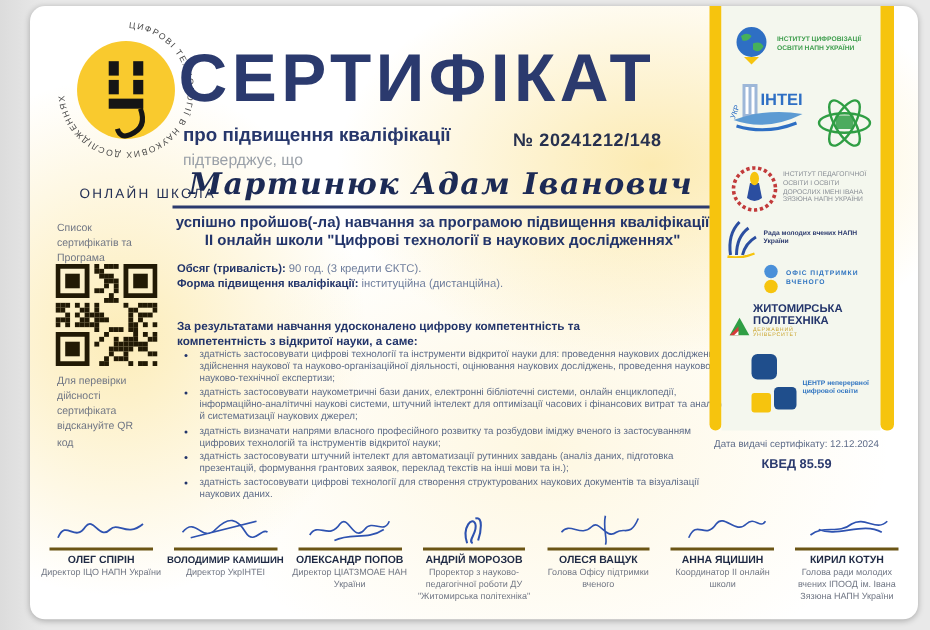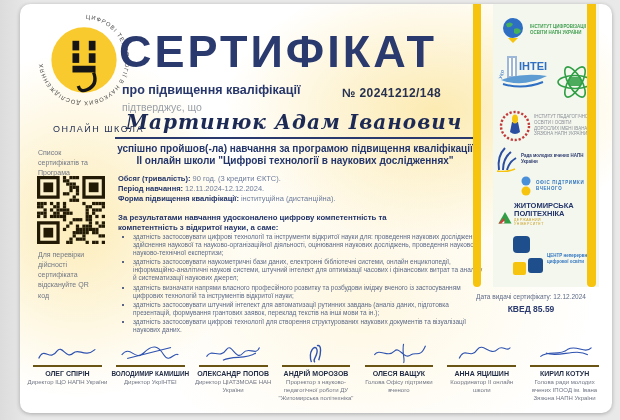--- a/index.html
+++ b/index.html
@@ -50,21 +50,21 @@
   .results{left:98px;top:209px;width:330px;font-size:7.8px;line-height:9.6px;
     font-weight:bold;color:#22346a;}
   .bullets{left:104px;top:229px;width:352px;margin:0;padding-left:9px;
     font-size:6.5px;line-height:8.1px;color:#5d6b88;}
   .bullets li{margin-bottom:1px;}
   .bullets li::marker{color:#22346a;font-size:7px;}
 
   
   .bar{top:0;width:8px;height:283px;background:#f6c40e;border-radius:0 0 4px 4px;}
   .bar.l{left:453px;} .bar.r{left:567px;width:9px;}
-  .panel{left:473px;top:0;width:106px;height:283px;background:#f4f7ee;}
+  .panel{left:461px;top:0;width:106px;height:283px;background:#f4f7ee;}
   .prow{position:absolute;display:flex;align-items:center;}
   .tiny{font-size:7px;transform:scale(.64);transform-origin:0 50%;line-height:1.25;white-space:normal;}
   .cap-green{color:#3f9e4e;font-weight:bold;}
   .cap-gray{color:#8a8f96;}
   .cap-navy{color:#2b3a6e;font-weight:bold;}
   .cap-blue{color:#2f74c0;font-weight:bold;letter-spacing:1px;}
   .zh-title{font-size:7.5px;font-weight:800;color:#23356b;line-height:1.05;}
   .zh-sub{font-size:7px;transform:scale(.5);transform-origin:0 0;color:#c9a227;letter-spacing:1px;}
 
   .issue-date{left:446px;top:289px;width:130px;text-align:center;font-size:6.5px;color:#5d6b88;}
@@ -245,21 +245,20 @@
 
   <div class="abs name">Мартинюк Адам Іванович</div>
   <div class="abs name-rule"></div>
   <div class="abs lead">
     <div>успішно пройшов(-ла) навчання за програмою підвищення кваліфікації</div>
     <div>ІІ онлайн школи "Цифрові технології в наукових дослідженнях"</div>
   </div>
 
   <div class="abs details">
     <div><span class="lbl">Обсяг (тривалість):</span><span class="val">90 год. (3 кредити ЄКТС).</span></div>
-    <div><span class="lbl">Період навчання:</span><span class="val">12.11.2024-12.12.2024.</span></div>
     <div><span class="lbl">Форма підвищення кваліфікації:</span><span class="val">інституційна (дистанційна).</span></div>
   </div>
 
   <div class="abs results">За результатами навчання удосконалено цифрову компетентність та  компетентність з відкритої науки, а саме:</div>
 
   <ul class="abs bullets">
     <li>здатність застосовувати цифрові технології та інструменти відкритої науки для: проведення наукових досліджень, здійснення наукової та науково-організаційної діяльності, оцінювання наукових досліджень, проведення наукової і науково-технічної експертизи;</li>
     <li>здатність застосовувати наукометричні бази даних, електронні бібліотечні системи, онлайн енциклопедії, інформаційно-аналітичні наукові системи, штучний інтелект для оптимізації часових і фінансових витрат та аналізу й систематизації наукових джерел;</li>
     <li>здатність визначати напрями власного професійного розвитку та розбудови іміджу вченого із застосуванням цифрових технологій та інструментів відкритої науки;</li>
     <li>здатність застосовувати штучний інтелект для автоматизації рутинних завдань (аналіз даних, підготовка презентацій, формування грантових заявок, переклад текстів на інші мови та ін.);</li>

